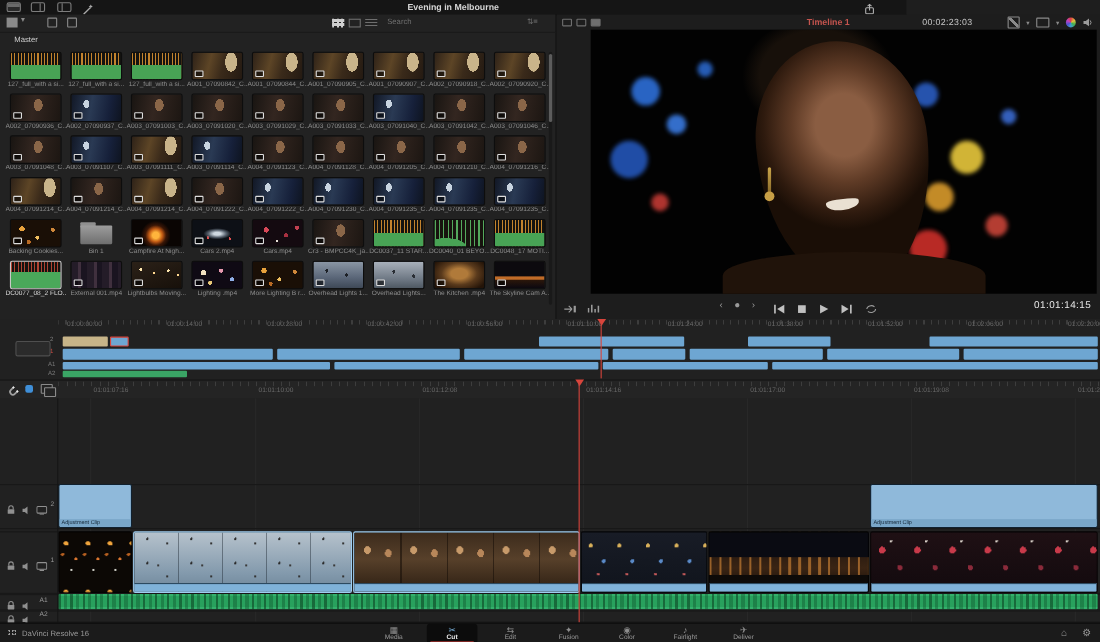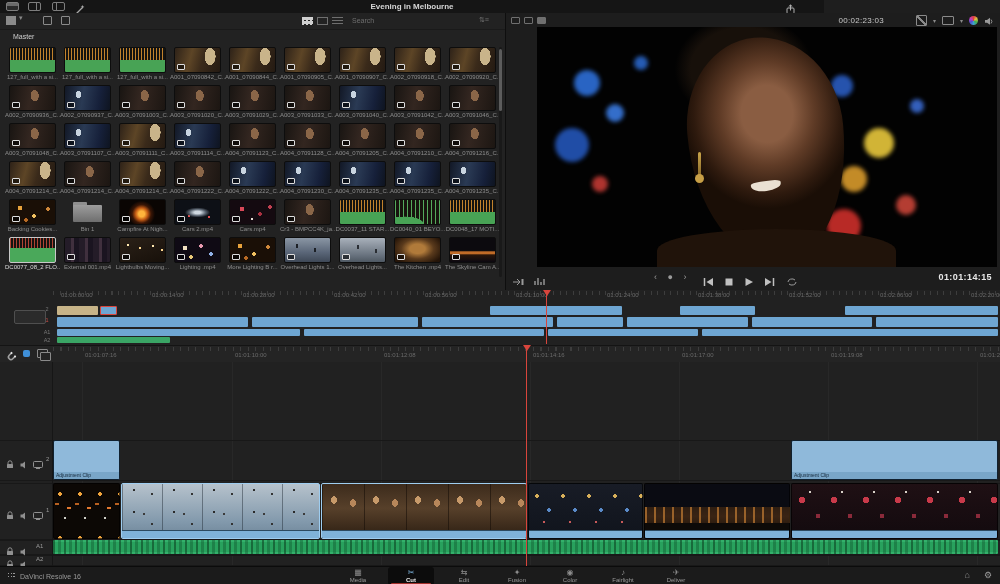--- a/index.html
+++ b/index.html
@@ -73,21 +73,21 @@
   #vw-wheel{width:9px;height:9px;border-radius:50%;background:conic-gradient(#e04040,#e0c040,#40b050,#40a0d0,#5050d0,#c040c0,#e04040)}
   #vw-cam{width:10px;height:7px;border:1px solid #8a8a8a;border-radius:1px}
   #vw-resize{width:9px;height:9px;border:1px solid #8a8a8a;border-radius:1px;background:
      linear-gradient(45deg,transparent 40%,#8a8a8a 40% 60%,transparent 60%)}
   #vw-video{position:absolute;left:31px;top:14px;width:460px;height:240px;background:#020202;overflow:hidden}
   .bk{position:absolute;border-radius:50%;filter:blur(2px);opacity:.9}
   #vw-transport{position:absolute;left:0;bottom:0;width:100%;height:23px}
   .tr-ic{position:absolute;top:6px}
   #jog{position:absolute;left:148px;top:5px;font-size:9px;color:#9a9a9a;letter-spacing:4px}
   #transport{position:absolute;left:196px;top:6px;display:flex;gap:10px;align-items:center}
-  #tr-tc{position:absolute;right:8px;top:5px;font-size:9px;font-weight:bold;color:#e8e8e8;letter-spacing:.4px}
+  #tr-tc{position:absolute;right:8px;top:5px;font-size:9px;font-weight:normal;color:#e8e8e8;letter-spacing:.4px}
   
   .head{position:absolute;left:33%;top:4%;width:34%;height:94%;border-radius:48% 52% 46% 54%/40% 42% 58% 60%;
         transform:rotate(-5deg);background:radial-gradient(55% 42% at 52% 34%,#8a5d42 0 30%,#5f3b26 55%,#2e1a0e 85%,#1a0e06 100%)}
   .hair{position:absolute;left:29%;top:-4%;width:32%;height:48%;border-radius:50%;
         background:radial-gradient(60% 60% at 50% 45%,#17100a 0 60%,transparent 78%)}
   .smile{position:absolute;left:46.5%;top:64%;width:6.5%;height:4%;background:#e9e0d2;border-radius:40% 40% 60% 60%/30% 30% 80% 80%;transform:rotate(-7deg)}
   .shoulder{position:absolute;left:26%;bottom:-2%;width:52%;height:18%;background:#20130a;border-radius:50% 50% 0 0}
   .earring{position:absolute;left:35%;top:52%;width:3px;height:24px;background:linear-gradient(#caa64a,#8a6a2a);border-radius:2px}
   .earring::after{content:"";position:absolute;left:-3px;bottom:-7px;width:9px;height:9px;border-radius:50%;background:#c79f46}
   
@@ -488,20 +488,21 @@
     <div id="mp-scroll">
         <div id="mp-thumb"></div>
       </div>
   </div>
 
   <div id="viewer">
     <div id="vw-header">
       <span class="vwh-ic" style="left:5px"></span>
       <span class="vwh-ic" style="left:18px"></span>
       <span class="vwh-ic" style="left:31px;background:#6f6f6f"></span>
+      <div id="vw-title">Timeline 1</div>
       <div id="vw-tc">00:02:23:03</div>
       <div id="vw-right">
         <span id="vw-resize"></span>
         <span class="chev">▾</span>
         <span id="vw-cam"></span>
         <span class="chev">▾</span>
         <span id="vw-wheel"></span>
         <span><svg width="10" height="9">
               <path d="M1 3h2L6 .8v7L3 5.8H1z" fill="#9a9a9a"></path>
               <path d="M7 2.5a3 3 0 0 1 0 4" fill="none" stroke="#9a9a9a" stroke-width=".9"></path>

